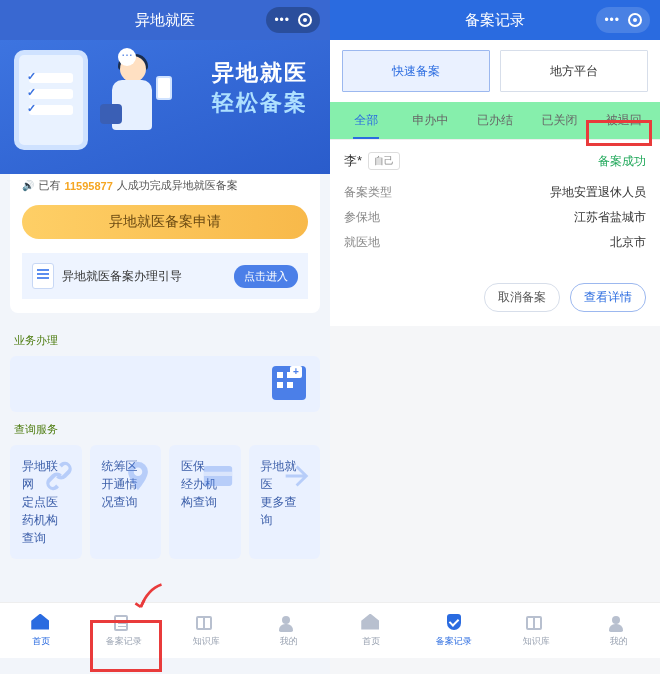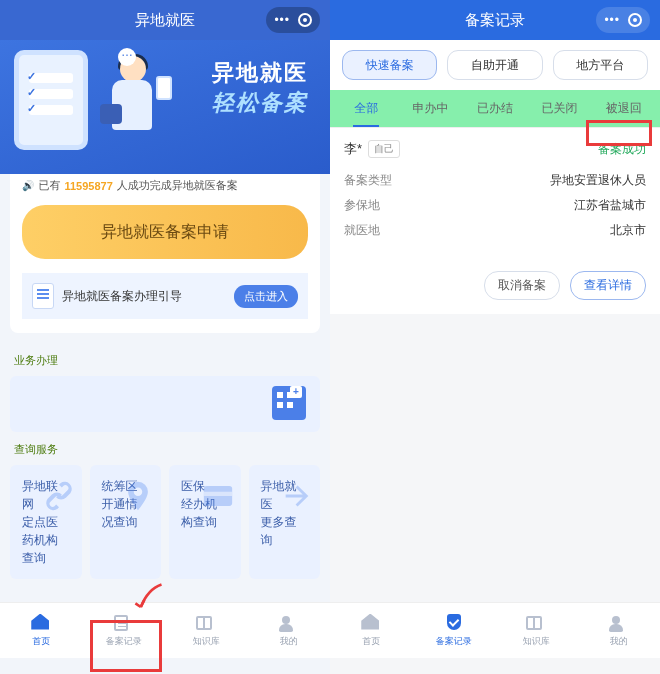--- a/index.html
+++ b/index.html
@@ -13,39 +13,39 @@
   .hdr-r{background:#2a6be0}
   .caps{position:absolute;right:10px;top:7px;display:flex;align-items:center;background:rgba(0,0,0,.25);border-radius:13px;height:26px;padding:0 8px;gap:8px}
   .caps-r{background:rgba(255,255,255,.15)}
   .dots{letter-spacing:1px;font-size:12px;color:#fff}
   .circ{width:14px;height:14px;border:2px solid #fff;border-radius:50%;display:flex;align-items:center;justify-content:center}
   .circ::after{content:"";width:4px;height:4px;background:#fff;border-radius:50%}
   
   .hero{background:linear-gradient(160deg,#3d74e0 0%,#2a5ccb 100%);padding:10px 14px 18px;position:relative;overflow:hidden}
   .hero-txt{position:absolute;right:22px;top:18px;text-align:left}
   .hero-t1{color:#fff;font-size:22px;font-weight:600;letter-spacing:2px}
-  .hero-t2{color:#aee0ff;font-size:22px;font-weight:600;font-style:italic;letter-spacing:2px}
+  .hero-t2{color:#aee0ff;font-size:22px;font-weight:600;letter-spacing:2px}
   .ill{position:relative;height:106px}
   .ph{width:74px;height:100px;background:#e9f2ff;border:5px solid #cfe2ff;border-radius:10px;position:absolute;left:0;top:0;padding-top:12px}
   .ph div{height:10px;margin:6px 10px;background:#fff;border-radius:3px;position:relative}
   .ph div::before{content:"✓";position:absolute;left:-2px;top:-3px;color:#3d74e0;font-size:11px;font-weight:bold}
   .man{position:absolute;left:84px;top:6px;width:60px;height:90px}
   .head{width:26px;height:26px;background:#ffe0c2;border-radius:50%;position:absolute;left:22px;top:0}
   .hair{width:30px;height:16px;background:#1a2d4d;border-radius:14px 14px 4px 4px;position:absolute;left:20px;top:-2px}
   .body{width:40px;height:50px;background:#e6f0ff;border-radius:10px 10px 4px 4px;position:absolute;left:14px;top:24px}
   .bag{width:22px;height:20px;background:#3a5fb5;border-radius:4px;position:absolute;left:2px;top:48px}
   .hand-ph{width:16px;height:24px;background:#fff;border:2px solid #cfe2ff;border-radius:3px;position:absolute;left:58px;top:20px}
   .bubble{position:absolute;left:104px;top:-2px;width:18px;height:18px;background:#fff;border-radius:50%}
   .bubble::after{content:"…";position:absolute;left:3px;top:-3px;color:#3d74e0;font-size:12px}
   
   .card{background:#fff;margin:-8px 10px 10px;border-radius:8px;padding:12px 12px 14px}
   .stat{font-size:11px;color:#555;display:flex;align-items:center;gap:4px;margin-bottom:12px}
   .spk{color:#f5a623;font-size:10px}
   .num{color:#f5a623;font-weight:600}
-  .big-btn{background:linear-gradient(90deg,#fecf66,#f8b94a);color:#6b4a12;height:54px;border-radius:23px;display:flex;align-items:center;justify-content:center;font-size:16px;font-weight:500;margin-bottom:14px}
+  .big-btn{background:linear-gradient(90deg,#fecf66,#f8b94a);color:#6b4a12;height:34px;border-radius:23px;display:flex;align-items:center;justify-content:center;font-size:14px;font-weight:500;margin-bottom:14px}
   .guide{background:#eef4ff;border-radius:0;height:46px;display:flex;align-items:center;padding:0 10px;gap:8px}
   .doc-ic{width:22px;height:26px;background:#fff;border:1px solid #c8d8f5;border-radius:3px;position:relative}
   .doc-ic::before{content:"";position:absolute;left:4px;top:5px;width:12px;height:2px;background:#5b8def;box-shadow:0 4px 0 #5b8def,0 8px 0 #5b8def}
   .guide-t{font-size:12px;color:#333;flex:1}
   .guide-b{background:#4b7fe8;color:#fff;font-size:11px;padding:4px 10px;border-radius:11px}
   
   .sec-t{font-size:11px;font-weight:400;color:#4d7c0f;padding:10px 14px 8px}
   .biz{background:#eaf1ff;margin:0 10px;border-radius:6px;height:56px;display:flex;align-items:center;padding:0 14px;position:relative;overflow:hidden}
   .biz-t{font-size:13px;color:#3a5da8;font-weight:500}
   .hosp{position:absolute;right:14px;top:10px;width:34px;height:34px;background:#4b7fe8;border-radius:4px}
@@ -69,21 +69,21 @@
   .ic-book{width:16px;height:14px;border:2px solid #b8c0cf;border-radius:2px;position:relative;margin-top:2px}
   .ic-book::after{content:"";position:absolute;left:5px;top:-2px;bottom:-2px;width:2px;background:#b8c0cf}
   .ic-user{width:14px;height:14px;position:relative;margin-top:2px}
   .ic-user::before{content:"";position:absolute;left:3px;top:0;width:8px;height:8px;background:#b8c0cf;border-radius:50%}
   .ic-user::after{content:"";position:absolute;left:0;top:8px;width:14px;height:8px;background:#b8c0cf;border-radius:7px 7px 2px 2px}
   .red-box{position:absolute;border:3px solid #e93b3b;pointer-events:none}
   .rb1{left:90px;bottom:2px;width:72px;height:52px}
   .arrow{position:absolute;left:130px;bottom:58px;width:36px;height:36px;pointer-events:none}
   
   .pill-row{background:#fff;padding:10px 12px;display:flex;gap:10px}
-  .pill{flex:1;height:30px;border:1px solid #d7deea;border-radius:11px;display:flex;align-items:center;justify-content:center;font-size:12px;color:#333}
+  .pill{flex:1;height:42px;border:1px solid #d7deea;border-radius:1px;display:flex;align-items:center;justify-content:center;font-size:12px;color:#333}
   .pill.act{background:#eaf1ff;border-color:#9cb8ef;color:#2a6be0;font-weight:500}
   .seg{background:#86efac;display:flex;border-bottom:1px solid #eee;padding:0 4px}
   .seg-i{flex:1;text-align:center;font-size:12px;color:#666;padding:10px 0;position:relative}
   .seg-i.act{color:#2a6be0;font-weight:500}
   .seg-i.act::after{content:"";position:absolute;left:30%;right:30%;bottom:0;height:2px;background:#2a6be0}
   .rec{background:#fff;margin-top:0;padding:12px 14px 14px}
   .rec-h{display:flex;align-items:center;justify-content:space-between;margin-bottom:10px}
   .rec-n{font-size:13px;color:#333;display:flex;align-items:center;gap:6px}
   .tag{font-size:10px;color:#888;border:1px solid #ddd;border-radius:3px;padding:1px 5px}
   .stat-s{font-size:12px;color:#20a85a;font-weight:500}
@@ -223,21 +223,20 @@
     <div class="hdr hdr-r">
       <span>备案记录</span>
       <div class="caps caps-r">
         <span class="dots">•••</span>
         <span class="circ"></span>
       </div>
     </div>
 
     <div class="pill-row">
       <div class="pill act">快速备案</div>
-      <div class="pill">自助开通</div>
       <div class="pill">地方平台</div>
     </div>
 
     <div class="seg">
       <div class="seg-i act">全部</div>
       <div class="seg-i">申办中</div>
       <div class="seg-i">已办结</div>
       <div class="seg-i">已关闭</div>
       <div class="seg-i">被退回</div>
     </div>

